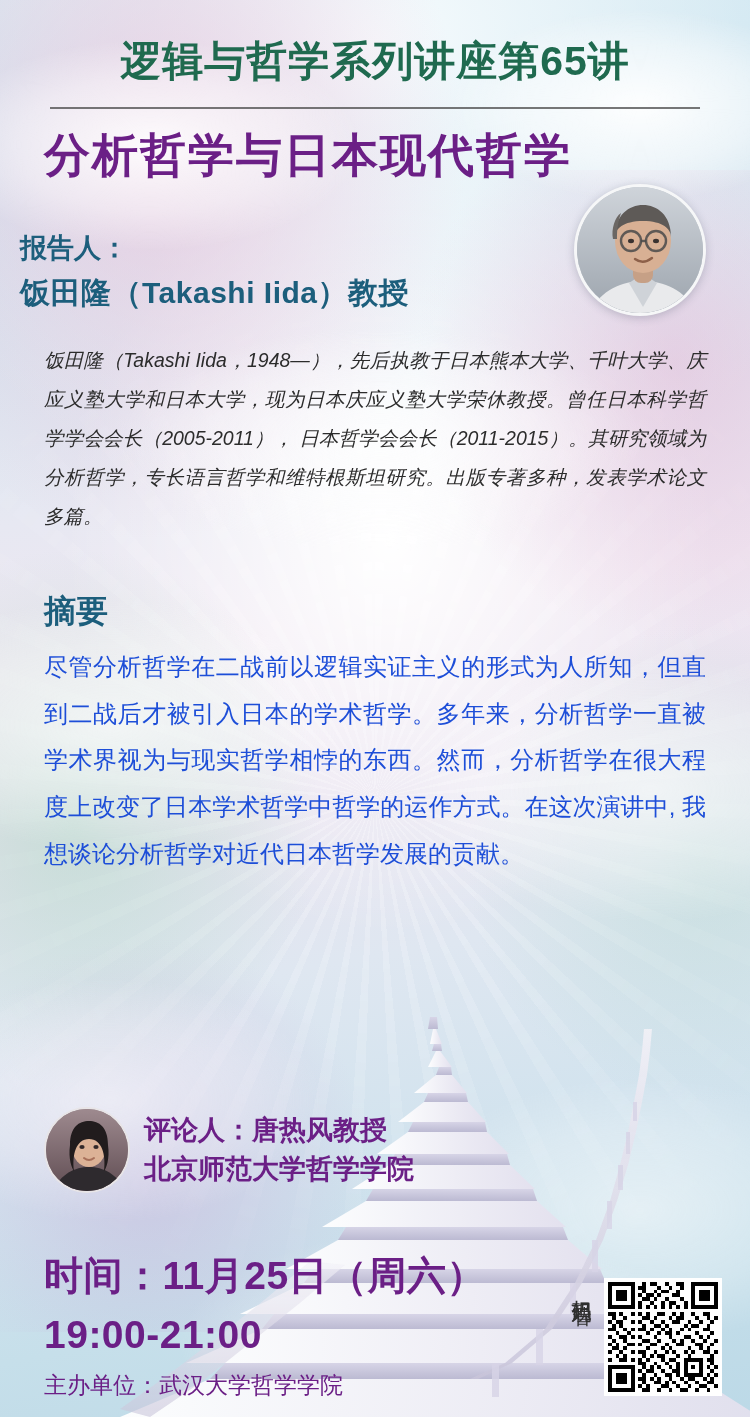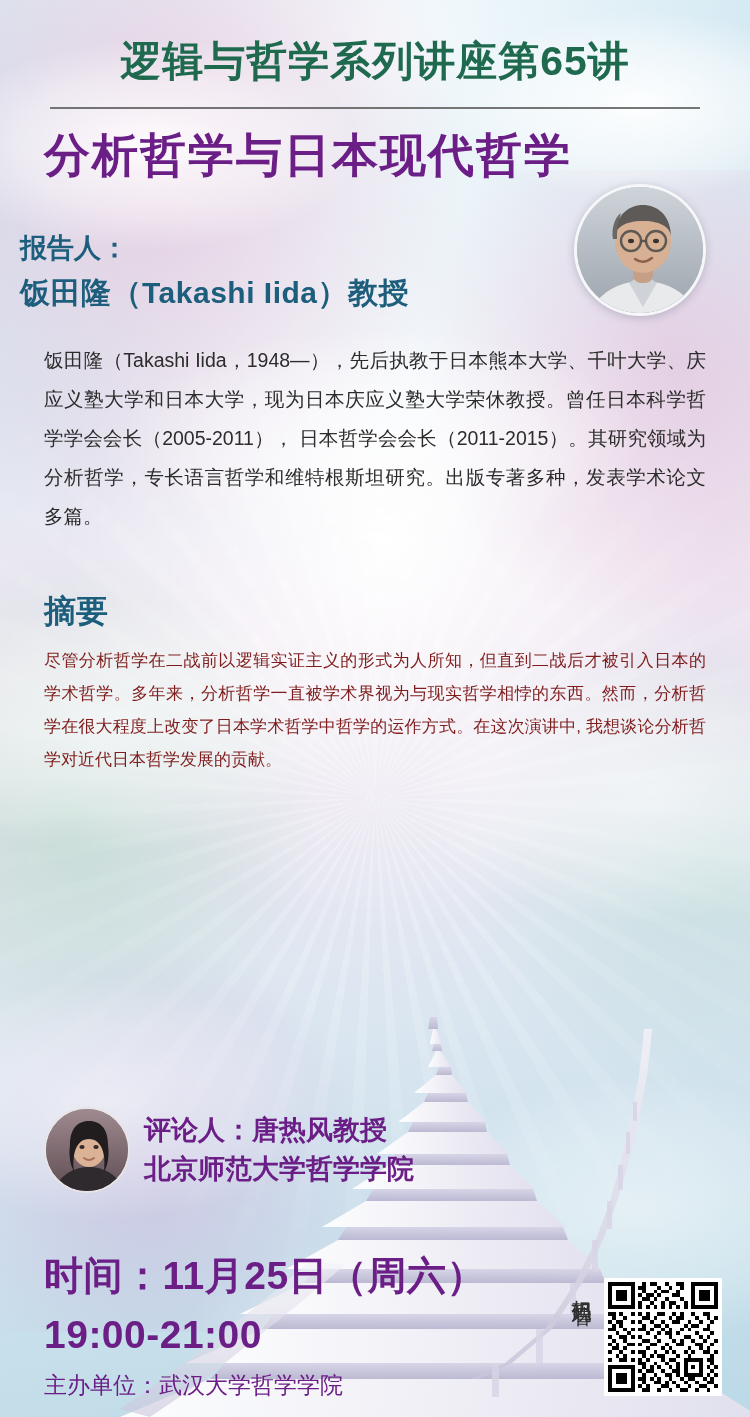--- a/index.html
+++ b/index.html
@@ -141,33 +141,34 @@
     box-shadow: 0 2px 8px rgba(60,70,90,.25);
     background: #bfc6ce;
   }
 
   .bio {
     margin: 26px 44px 0 44px;
     font-size: 19.5px;
     line-height: 2.0;
     color: #2c2c2c;
     text-align: justify;
+    font-style: italic;
   }
 
   .abstract-head {
     margin: 54px 44px 10px 44px;
     font-size: 32px;
     font-weight: bold;
     color: #1c5e7c;
   }
   .abstract-body {
     margin: 0 44px;
-    font-size: 17px;
+    font-size: 24px;
     line-height: 1.95;
-    color: #7f1d1d;
+    color: #1d4ed8;
     text-align: justify;
   }
 
   .commentator {
     position: absolute;
     left: 44px;
     top: 1107px;
     display: flex;
     align-items: center;
   }

